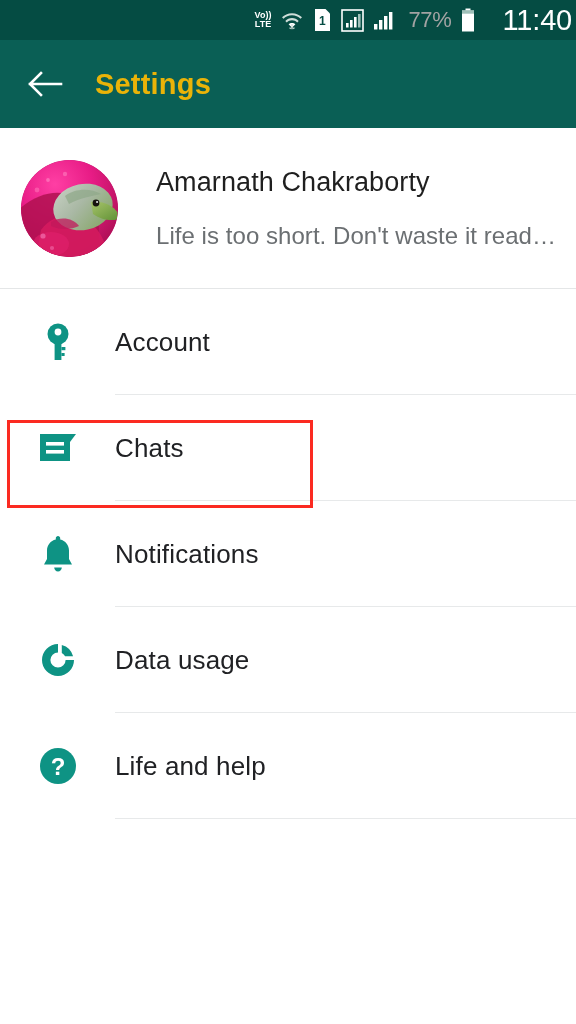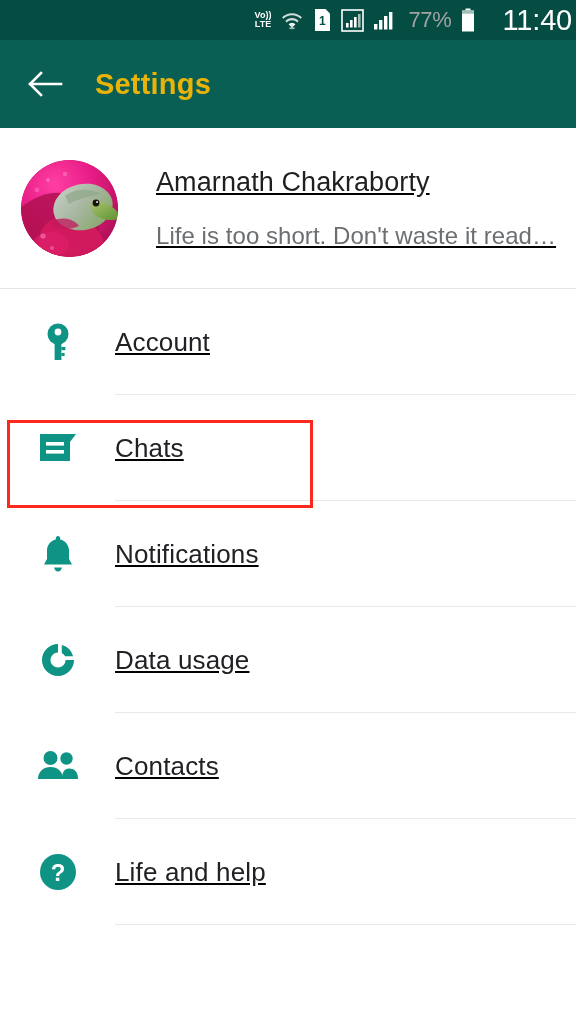--- a/index.html
+++ b/index.html
@@ -108,21 +108,20 @@
   }
   .avatar svg { display: block; }
   .profile-text {
     margin-left: 38px;
     display: flex;
     flex-direction: column;
     justify-content: center;
     min-width: 0;
     flex: 1 1 auto;
     padding-right: 8px;
-    text-decoration: underline;
   }
   .profile-name {
     font-size: 27px;
     color: #1f1f1f;
     letter-spacing: 0.1px;
     line-height: 34px;
     white-space: nowrap;
     overflow: hidden;
   }
   .profile-status {
@@ -145,21 +144,20 @@
   .settings-list {
     background: #ffffff;
   }
   .row {
     height: 106px;
     display: flex;
     align-items: center;
     position: relative;
     cursor: pointer;
     box-sizing: border-box;
-    text-decoration: underline;
   }
   .row-icon {
     width: 115px;
     flex: 0 0 115px;
     display: flex;
     align-items: center;
     justify-content: center;
   }
   .row-label {
     font-size: 26px;
@@ -340,32 +338,20 @@
     <div class="row-icon">
       <svg width="40" height="40" viewBox="0 0 40 40">
         <path d="M20 4 A16 16 0 1 0 36 20 L27.6 20 A7.6 7.6 0 1 1 20 12.4 Z" fill="#0E9384"></path>
         <path d="M23.8 4.9 A16 16 0 0 1 35.1 16.2 L27.1 16.2 A7.8 7.8 0 0 0 23.8 12.9 Z" fill="#0E9384"></path>
       </svg>
     </div>
     <div class="row-label">Data usage</div>
     <div class="row-divider"></div>
   </div>
 
-  <div class="row">
-    <div class="row-icon">
-      <svg width="44" height="32" viewBox="0 0 44 32">
-        <circle cx="14.5" cy="8" r="7" fill="#0E9384"></circle>
-        <circle cx="30.5" cy="8.5" r="6.2" fill="#0E9384"></circle>
-        <path d="M2 29 C2 21.6 7.6 17 14.5 17 C21.4 17 27 21.6 27 29 Z" fill="#0E9384"></path>
-        <path d="M26 29 C26 22.4 28.4 18.6 33 18.6 C38 18.6 42 21.6 42 29 Z" fill="#0E9384"></path>
-      </svg>
-    </div>
-    <div class="row-label">Contacts</div>
-    <div class="row-divider"></div>
-  </div>
 
   <div class="row">
     <div class="row-icon">
       <svg width="40" height="40" viewBox="0 0 40 40">
         <circle cx="20" cy="20" r="18" fill="#0E9384"></circle>
         <text x="20" y="28.5" font-family="Liberation Sans, sans-serif" font-size="24" font-weight="bold" fill="#ffffff" text-anchor="middle">?</text>
       </svg>
     </div>
     <div class="row-label">Life and help</div>
     <div class="row-divider"></div>

